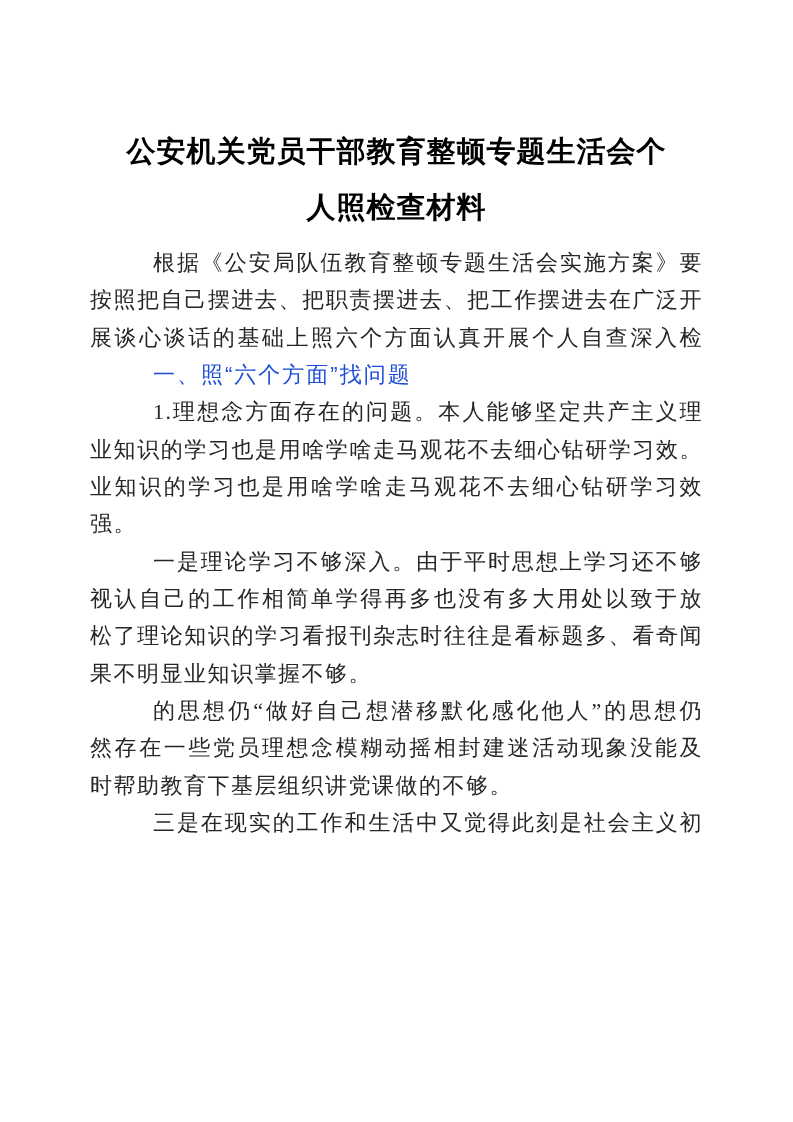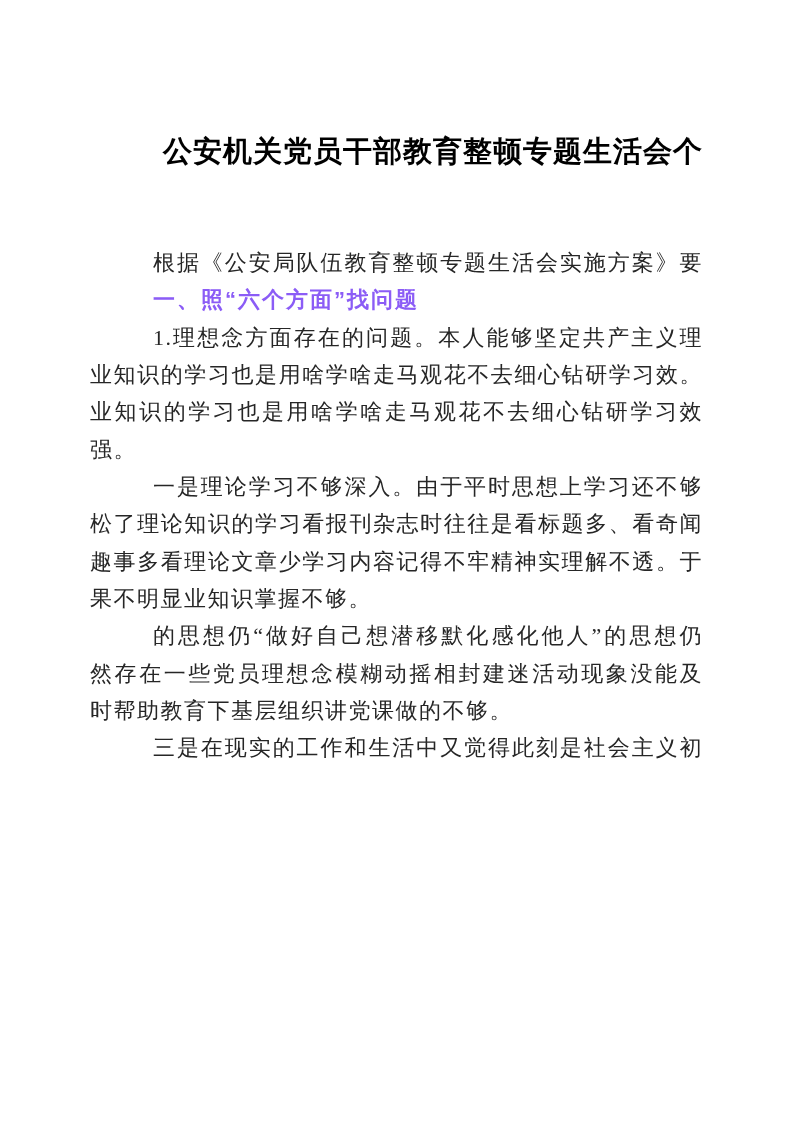--- a/index.html
+++ b/index.html
@@ -12,21 +12,21 @@
   .page {
     position: relative;
     width: 793px; height: 1122px;
     background: #ffffff;
     overflow: hidden;
   }
   .doc-title {
     position: absolute;
     left: 90px; top: 123px;
     width: 613px;
-    text-align: right;
+    text-align: center;
     font-family: "Liberation Sans", sans-serif;
     font-weight: 700;
     font-size: 29px;
     line-height: 56px;
     letter-spacing: 1px;
     color: #000000;
   }
   .doc-body {
     position: absolute;
     left: 90px; top: 244px;
@@ -40,49 +40,52 @@
     height: 37.33px;
     overflow: hidden;
   }
   .line.indent { padding-left: 63px; }
   .line.fill {
     text-align: justify;
     text-align-last: justify;
   }
   .block.heading .line {
     font-family: "Liberation Sans", sans-serif;
-    font-weight: 700;
-    color: #8b5cf6;
+    font-weight: 400;
+    color: #1d4ed8;
     letter-spacing: 2px;
   }
 </style>
 </head>
 <body>
 
 <div class="page">
   <div class="doc-title">
       <div class="title-line">公安机关党员干部教育整顿专题生活会个</div>
+      <div class="title-line">人照检查材料</div>
     </div>
   <div class="doc-body">
       <div class="block paragraph">
         <div class="line indent fill">根据《公安局队伍教育整顿专题生活会实施方案》要求</div>
+        <div class="line fill">按照把自己摆进去、把职责摆进去、把工作摆进去在广泛开</div>
+        <div class="line fill">展谈心谈话的基础上照六个方面认真开展个人自查深入检</div>
       </div>
       <div class="block heading">
         <div class="line indent">一、照“六个方面”找问题</div>
       </div>
       <div class="block paragraph">
         <div class="line indent fill">1.理想念方面存在的问题。本人能够坚定共产主义理想</div>
         <div class="line fill">业知识的学习也是用啥学啥走马观花不去细心钻研学习效。但</div>
         <div class="line fill">业知识的学习也是用啥学啥走马观花不去细心钻研学习效</div>
         <div class="line">强。</div>
       </div>
       <div class="block paragraph">
         <div class="line indent fill">一是理论学习不够深入。由于平时思想上学习还不够重</div>
+        <div class="line fill">视认自己的工作相简单学得再多也没有多大用处以致于放</div>
         <div class="line fill">松了理论知识的学习看报刊杂志时往往是看标题多、看奇闻</div>
-        <div class="line fill">趣事多看理论文章少学习内容记得不牢精神实理解不透。于</div>
         <div class="line">果不明显业知识掌握不够。</div>
       </div>
       <div class="block paragraph">
         <div class="line indent fill">的思想仍“做好自己想潜移默化感化他人”的思想仍</div>
         <div class="line fill">然存在一些党员理想念模糊动摇相封建迷活动现象没能及</div>
         <div class="line">时帮助教育下基层组织讲党课做的不够。</div>
       </div>
       <div class="block paragraph">
         <div class="line indent fill">三是在现实的工作和生活中又觉得此刻是社会主义初</div>
       </div>

